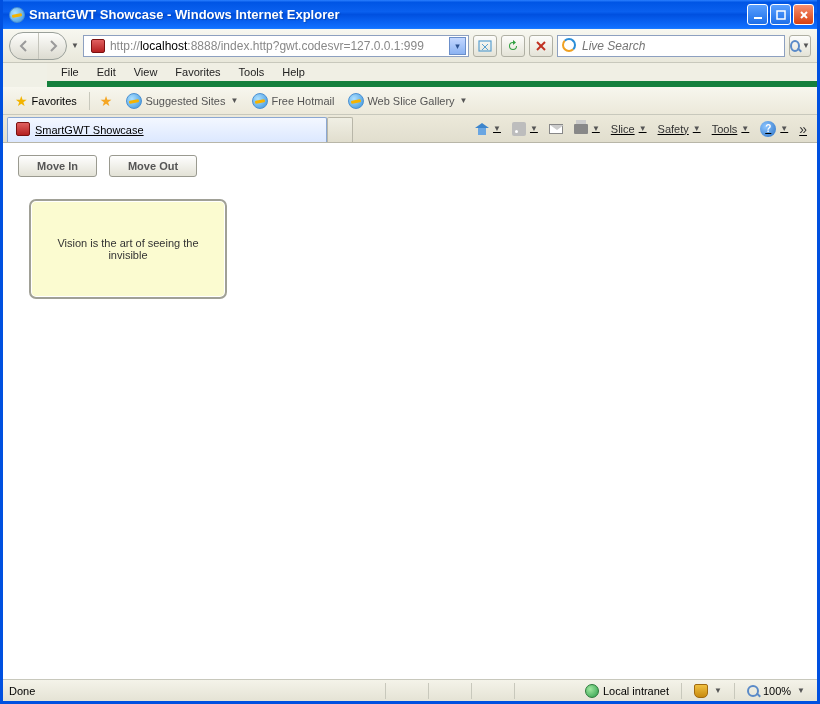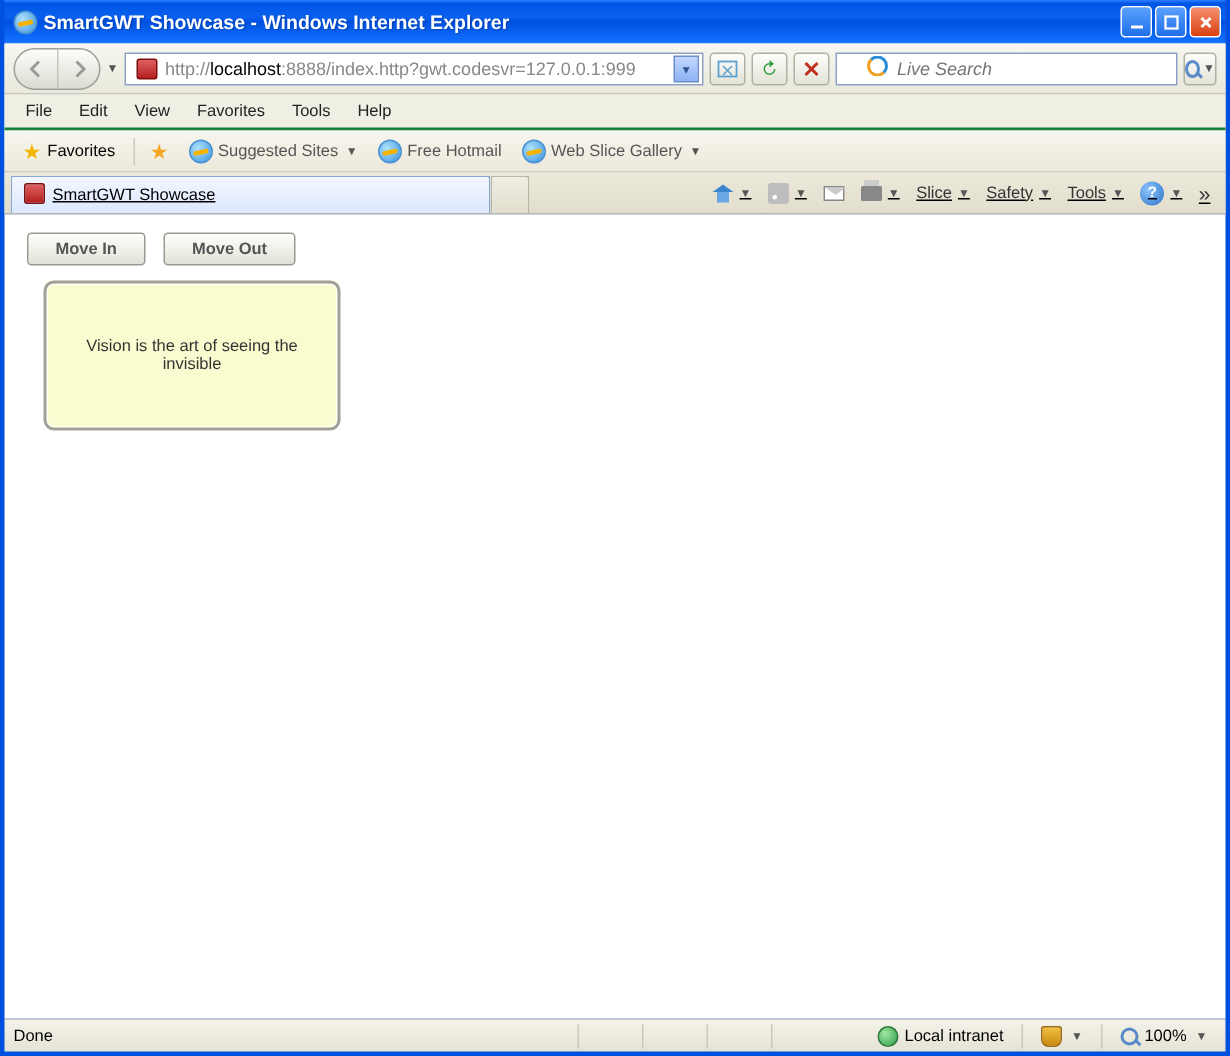--- a/index.html
+++ b/index.html
@@ -58,23 +58,23 @@
     border:1px solid #8da0c0;background:#fff;padding:0 2px;
   }
   .fav-icon { width:16px;height:16px;margin:0 4px;display:inline-flex;align-items:center;justify-content:center; }
   .addr-text { flex:1;font-size:12px;white-space:nowrap;overflow:hidden;color:#888; }
   .addr-text .strong { color:#000; }
   .addr-drop { width:17px;height:18px;background:linear-gradient(to bottom,#c3d7ff,#8cb3f2);border:1px solid #6b8fca;display:inline-flex;align-items:center;justify-content:center;color:#2b5190;font-size:9px; }
   .small-btn {
     width:24px;height:22px;border:1px solid #b0b0a4;background:linear-gradient(to bottom,#fdfdfb,#e4e3d7);
     display:inline-flex;align-items:center;justify-content:center;border-radius:3px;
   }
-  .search-wrap { width:228px;display:flex;align-items:center;height:22px;border:1px solid #8da0c0;background:#fff;padding:0 20px;gap:4px; }
+  .search-wrap { width:228px;display:flex;align-items:center;height:22px;border:1px solid #8da0c0;background:#fff;padding:0 4px;gap:4px; }
   .search-wrap input { border:none;outline:none;flex:1;font-size:12px;font-style:italic;color:#888;font-family:inherit;background:transparent;}
-  .menu-row { height:24px;display:flex;align-items:center;gap:2px;padding:0 6px;border-bottom:2px solid #15803d;background:#f0efe4; }
+  .menu-row { height:24px;display:flex;align-items:center;gap:2px;padding:0 6px;border-bottom:6px solid #15803d;background:#f0efe4;margin-left:44px; }
   .menu-item { padding:3px 8px;color:#222; }
   .fav-row { height:28px;display:flex;align-items:center;gap:6px;padding:0 6px;border-bottom:1px solid #c8c8bc;background:linear-gradient(to bottom,#f7f6ee,#ece9da); }
   .fav-btn { display:flex;align-items:center;gap:4px;padding:2px 6px; }
   .fav-btn .star{color:#f2b400;font-size:14px;}
   .link-item { display:flex;align-items:center;gap:3px;padding:2px 4px;color:#555; }
   .ie-glyph { width:16px;height:16px;border-radius:50%;border:1px solid #4a90d2;background:radial-gradient(circle at 35% 35%,#aee1ff,#3892dd);position:relative; }
   .ie-glyph:after{content:"";position:absolute;left:2px;right:2px;top:6px;height:3px;background:#f6b300;border-radius:1px;transform:rotate(-12deg);}
   .dd-caret { font-size:8px;color:#555;margin-left:2px; }
   .tab-row { height:28px;display:flex;align-items:stretch;border-bottom:1px solid #b8b6a8;background:linear-gradient(to bottom,#ece9da,#e1dece);text-decoration:underline; }
   .active-tab {
@@ -89,21 +89,21 @@
   .content-area { flex:1;background:#fff;position:relative;overflow:hidden; }
   .sc-btn {
     display:inline-flex;align-items:center;justify-content:center;
     height:22px;padding:0 18px;
     border:1px solid #9a9a90;border-radius:3px;
     background:linear-gradient(to bottom,#fefefe,#e3e2d6);
     font-family:Arial,sans-serif;font-size:11px;font-weight:bold;color:#555;
   }
   .btn-row{position:absolute;left:15px;top:12px;display:flex;gap:12px;}
   .note-box {
-    position:absolute;left:26px;top:44px;width:198px;height:100px;
+    position:absolute;left:26px;top:56px;width:198px;height:100px;
     border:2px solid #a0a096;border-radius:7px;
     background:#fbfbd0;display:flex;align-items:center;justify-content:center;
     text-align:center;padding:10px 14px;
     font-family:Arial,sans-serif;font-size:11px;color:#333;
     box-shadow:inset 0 0 0 1px #fff;
   }
   .statusbar {
     height:22px;display:flex;align-items:center;border-top:1px solid #c8c8bc;
     background:linear-gradient(to bottom,#f4f3e9,#e5e3d5);padding:0 6px;gap:6px;
   }

